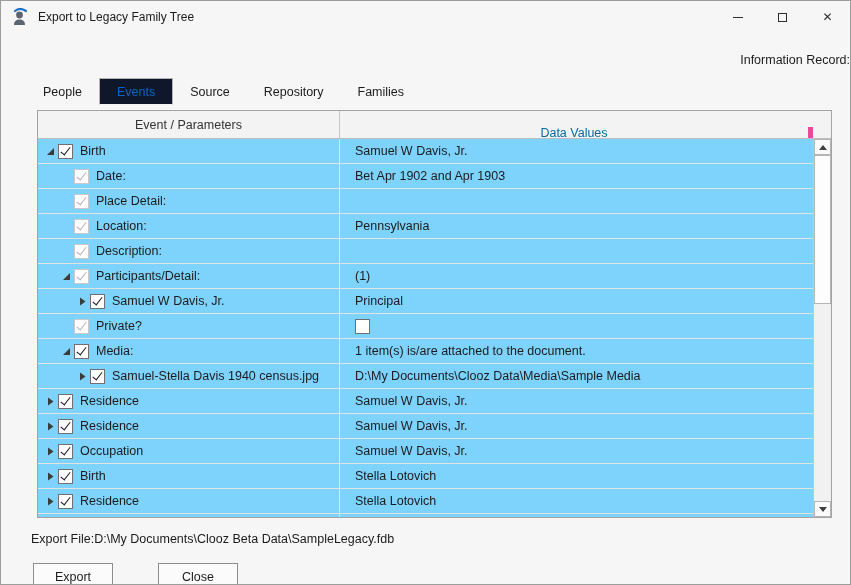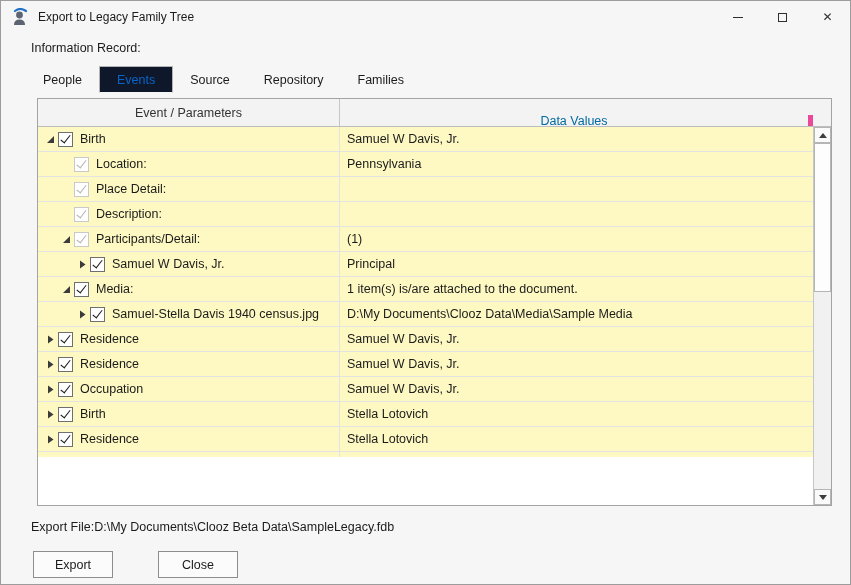--- a/index.html
+++ b/index.html
@@ -14,38 +14,38 @@
   
   .titlebar { height:32px; display:flex; align-items:center; padding-left:11px; }
   .app-icon { width:18px; height:18px; margin-right:8px; flex:none; }
   .title { font-size:12px; }
   .win-controls { margin-left:auto; display:flex; height:100%; }
   .win-btn { width:45px; height:100%; display:flex; align-items:center; justify-content:center; cursor:default; }
   .glyph-min { width:10px; height:0; border-top:1px solid #2e2e2e; }
   .glyph-max { width:9px; height:9px; border:1px solid #2e2e2e; }
   .glyph-close::before { content:"\2715"; font-size:12px; color:#2e2e2e; }
   
-  .info-row { margin:6px 0 0 30px; display:flex; gap:28px; align-items:center; height:18px; }
+  .info-row { margin:18px 0 0 30px; display:flex; gap:28px; align-items:center; height:18px;justify-content:flex-end; }
   
   .tabstrip { display:flex; align-items:flex-end; margin:9px 0 6px 25px; position:relative; z-index:2; }
   .tab { padding:4px 17px 5px; }
   .tab.selected {
     background:#0f172a; border:1px solid #b3b3b3; border-bottom:1px solid #f4f4f4;
     color:var(--accent); padding:6px 17px 5px; margin-bottom:-1px;
   }
   
   .table { margin-left:36px; width:795px; height:408px; border:1px solid #a3a3a3;
            background:#fff; display:flex; flex-direction:column; }
   .thead { display:flex; height:28px; background:#f3f3f3; border-bottom:1px solid #bdbdbd; flex:none; }
   .th1 { width:302px; border-right:1px solid #c6c6c6; display:flex; align-items:center; justify-content:center; color:#333; }
   .th2 { flex:1; border-right:5px solid #ec4899; display:flex; align-items:center; justify-content:center; color:#0369a1;margin-top:16px; }
   .th-corner { width:18px; }
   .tbody { flex:1; display:flex; overflow:hidden; }
   .rows { flex:1; display:flex; flex-direction:column; overflow:hidden; }
-  .row { display:flex; height:25px; border-bottom:1px solid #e3e3e3; background:#fef9c3; flex:none; }
+  .row { display:flex; height:25px; border-bottom:1px solid #e3e3e3; background:#7dd3fc; flex:none;gap:8px; }
   .row.clipped { height:5px; overflow:hidden; border-bottom:none; }
   .row.clipped .c1, .row.clipped .c2 { align-items:flex-start; padding-top:3px; }
   .c1 { width:302px; border-right:1px solid #e3e3e3; display:flex; align-items:center; overflow:hidden; white-space:nowrap; }
   .c2 { flex:1; display:flex; align-items:center; padding-left:7px; overflow:hidden; white-space:nowrap; }
   .expander { width:16px; height:16px; display:flex; align-items:center; justify-content:center; flex:none; }
   .cb { width:15px; height:15px; border:1px solid #6f6f6f; background:#fff; flex:none;
         margin-right:7px; position:relative; }
   .cb.checked::after {
     content:""; position:absolute; left:4px; top:0px; width:4px; height:9px;
     border-right:1.6px solid #1b1b1b; border-bottom:1.6px solid #1b1b1b; transform:rotate(38deg);
@@ -126,48 +126,58 @@
               <span>Birth</span>
             </div>
             <div class="c2">
               <span>Samuel W Davis, Jr.</span>
             </div>
           </div>
           <div class="row">
             <div class="c1" style="padding-left: 20px;">
               <span class="expander"></span>
               <span class="cb checked disabled"></span>
+              <span>Date:</span>
+            </div>
+            <div class="c2">
+              <span>Bet Apr 1902 and Apr 1903</span>
+            </div>
+          </div>
+          <div class="row">
+            <div class="c1" style="padding-left: 20px;">
+              <span class="expander"></span>
+              <span class="cb checked disabled"></span>
+              <span>Place Detail:</span>
+            </div>
+            <div class="c2">
+              <span></span>
+            </div>
+          </div>
+          <div class="row">
+            <div class="c1" style="padding-left: 20px;">
+              <span class="expander"></span>
+              <span class="cb checked disabled"></span>
               <span>Location:</span>
             </div>
             <div class="c2">
               <span>Pennsylvania</span>
             </div>
           </div>
           <div class="row">
             <div class="c1" style="padding-left: 20px;">
               <span class="expander"></span>
               <span class="cb checked disabled"></span>
-              <span>Place Detail:</span>
+              <span>Description:</span>
             </div>
             <div class="c2">
               <span></span>
             </div>
           </div>
           <div class="row">
             <div class="c1" style="padding-left: 20px;">
-              <span class="expander"></span>
-              <span class="cb checked disabled"></span>
-              <span>Description:</span>
-            </div>
-            <div class="c2">
-              <span></span>
-            </div>
-          </div>
-          <div class="row">
-            <div class="c1" style="padding-left: 20px;">
               <span class="expander">
                 <svg width="9" height="9" viewBox="0 0 9 9">
                   <path d="M8 1 V8 H1 Z" fill="#3b3b3b"></path>
                 </svg>
               </span>
               <span class="cb checked disabled"></span>
               <span>Participants/Detail:</span>
             </div>
             <div class="c2">
               <span>(1)</span>
@@ -178,20 +188,30 @@
               <span class="expander">
                 <svg width="9" height="9" viewBox="0 0 9 9">
                   <path d="M2 0.5 L7.5 4.5 L2 8.5 Z" fill="#3b3b3b"></path>
                 </svg>
               </span>
               <span class="cb checked"></span>
               <span>Samuel W Davis, Jr.</span>
             </div>
             <div class="c2">
               <span>Principal</span>
+            </div>
+          </div>
+          <div class="row">
+            <div class="c1" style="padding-left: 20px;">
+              <span class="expander"></span>
+              <span class="cb checked disabled"></span>
+              <span>Private?</span>
+            </div>
+            <div class="c2">
+              <span class="cb"></span>
             </div>
           </div>
           <div class="row">
             <div class="c1" style="padding-left: 20px;">
               <span class="expander">
                 <svg width="9" height="9" viewBox="0 0 9 9">
                   <path d="M8 1 V8 H1 Z" fill="#3b3b3b"></path>
                 </svg>
               </span>
               <span class="cb checked"></span>

